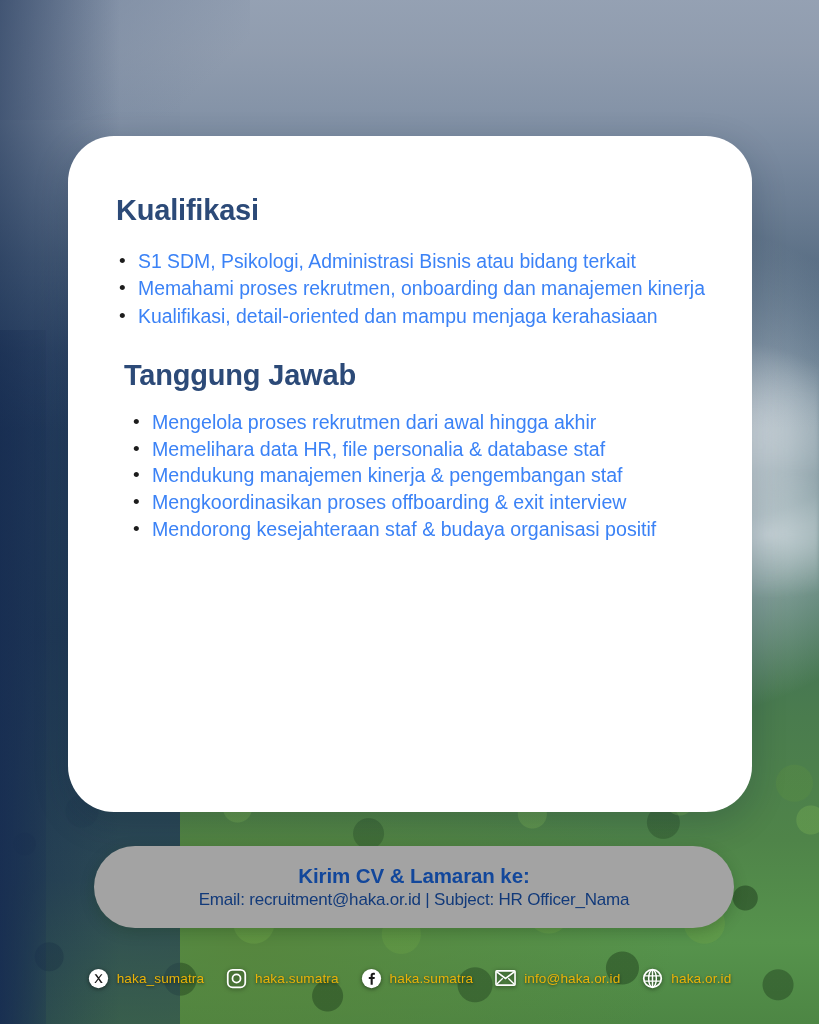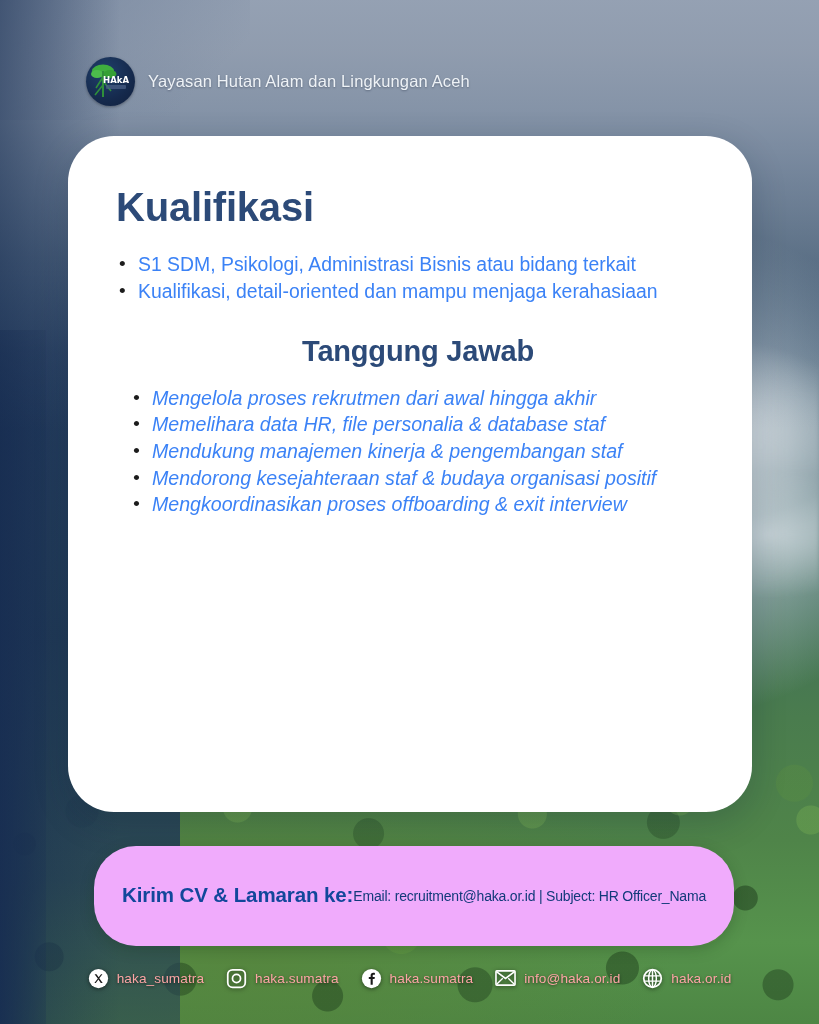--- a/index.html
+++ b/index.html
@@ -150,68 +150,68 @@
   .card {
     position:absolute; left:68px; top:136px; width:684px; height:676px;
     background:#ffffff; border-radius:46px;
     box-shadow:0 10px 34px rgba(15,30,55,.22);
   }
   .card-inner { padding:42px 40px 0 48px; }
 
   .sec-title {
     color:#2c4a78; font-weight:bold; letter-spacing:-.2px;
   }
-  .sec-title.t1 { font-size:40px; margin:7px 0 22px 0; }
-  .sec-title.t2 { font-size:29px; margin:30px 0 18px 8px;text-align:center; }
+  .sec-title.t1 { font-size:29px; margin:16px 0 22px 0; }
+  .sec-title.t2 { font-size:29px; margin:30px 0 18px 8px; }
 
   ul.bullets { list-style:none; }
   ul.bullets li {
     position:relative;
     color:#3b82f6;
     font-size:19.4px;
     line-height:25.4px;
     padding-left:22px;
     margin-bottom:2px;
   }
   ul.bullets li::before {
     content:"\2022";
     position:absolute; left:3px; top:-1px;
     font-size:19px; color:#1c1c1c;
   }
   ul.bullets.list2 { margin-left:14px; }
-  ul.bullets.list2 li { font-size:19.6px; line-height:25.6px; margin-bottom:1px;font-style:italic; }
+  ul.bullets.list2 li { font-size:19.6px; line-height:25.6px; margin-bottom:1px; }
 
   
   .cta {
-    position:absolute; left:94px; top:846px; width:640px; height:100px;
-    background:#f0abfc; border-radius:42px;
-    display:flex; flex-direction:row; align-items:center; justify-content:center;
+    position:absolute; left:94px; top:846px; width:640px; height:82px;
+    background:#a3a3a3; border-radius:42px;
+    display:flex; flex-direction:column; align-items:center; justify-content:center;
     box-shadow:0 4px 14px rgba(20,50,20,.25);
   }
   .cta-title {
     color:#12479b; font-weight:bold; font-size:20.5px; letter-spacing:-.1px;
     margin-bottom:2px;
   }
   .cta-sub {
-    color:#123a7a; font-size:14px; letter-spacing:-.2px; white-space:nowrap;
+    color:#123a7a; font-size:17px; letter-spacing:-.2px; white-space:nowrap;
   }
 
   
   .footer {
     position:absolute; left:0; right:0; top:958px; height:40px;
     display:flex; align-items:center; justify-content:center; gap:22px;
   }
   .social { display:flex; align-items:center; gap:8px; }
   .social .ic {
     width:21px; height:21px; flex:none;
     display:flex; align-items:center; justify-content:center;
     filter:drop-shadow(0 1px 2px rgba(0,0,0,.5));
   }
   .social .lbl {
-    color:#fca5a5; font-size:13.6px; letter-spacing:.1px; white-space:nowrap;
+    color:#eab308; font-size:13.6px; letter-spacing:.1px; white-space:nowrap;
     text-shadow:0 1px 3px rgba(0,0,0,.55);
   }
 </style>
 </head>
 <body>
 
 <div id="bg">
   <div class="bg-base"></div>
   <div class="canopy"></div>
   <div class="canopy2"></div>
@@ -219,53 +219,40 @@
   <div class="mist"></div>
   <div class="bg-left"></div>
   <div class="bg-left2"></div>
   <div class="haze-top"></div>
   <div class="haze-corner"></div>
   <div class="vignette-left"></div>
 </div>
 
 <div id="content">
 
-  <div class="header">
-    <div class="logo">
-      <svg viewBox="0 0 49 49" width="49" height="49" aria-hidden="true">
-        <ellipse cx="17" cy="14" rx="11" ry="6.5" fill="#3fae3f"></ellipse>
-        <ellipse cx="11" cy="17" rx="6" ry="4" fill="#4cbb4c"></ellipse>
-        <ellipse cx="24" cy="17" rx="6.5" ry="4" fill="#35a035"></ellipse>
-        <rect x="16" y="14" width="2" height="26" fill="#2f8f3a"></rect>
-        <path d="M17 20 L10 31 M17 24 L25 34 M17 28 L9 38" stroke="#2f8f3a" stroke-width="1.6" fill="none"></path>
-        <text x="30" y="26" font-family="DejaVu Sans, sans-serif" font-size="8.5" font-weight="bold" fill="#ffffff" text-anchor="middle">HAkA</text>
-        <rect x="20" y="28" width="20" height="4" rx="1" fill="#4a5f86" opacity=".75"></rect>
-      </svg>
-    </div>
-    <div class="org-name">Yayasan Hutan Alam dan Lingkungan Aceh</div>
-  </div>
 
   <div class="card">
     <div class="card-inner">
 
       <h1 class="sec-title t1">Kualifikasi</h1>
 
       <ul class="bullets list1">
         <li>S1 SDM, Psikologi, Administrasi Bisnis atau bidang terkait</li>
+        <li>Memahami proses rekrutmen, onboarding dan manajemen kinerja</li>
         <li>Kualifikasi, detail-oriented dan mampu menjaga kerahasiaan</li>
       </ul>
 
       <h1 class="sec-title t2">Tanggung Jawab</h1>
 
       <ul class="bullets list2">
         <li>Mengelola proses rekrutmen dari awal hingga akhir</li>
         <li>Memelihara data HR, file personalia &amp; database staf</li>
         <li>Mendukung manajemen kinerja &amp; pengembangan staf</li>
+        <li>Mengkoordinasikan proses offboarding &amp; exit interview</li>
         <li>Mendorong kesejahteraan staf &amp; budaya organisasi positif</li>
-        <li>Mengkoordinasikan proses offboarding &amp; exit interview</li>
       </ul>
 
     </div>
   </div>
 
   <div class="cta">
     <div class="cta-title">Kirim CV &amp; Lamaran ke:</div>
     <div class="cta-sub">Email: recruitment@haka.or.id | Subject: HR Officer_Nama</div>
   </div>
 

